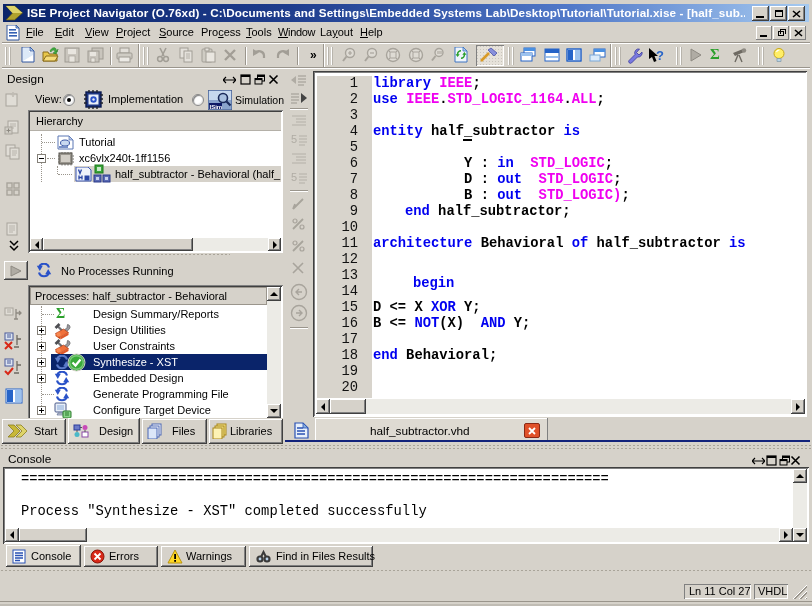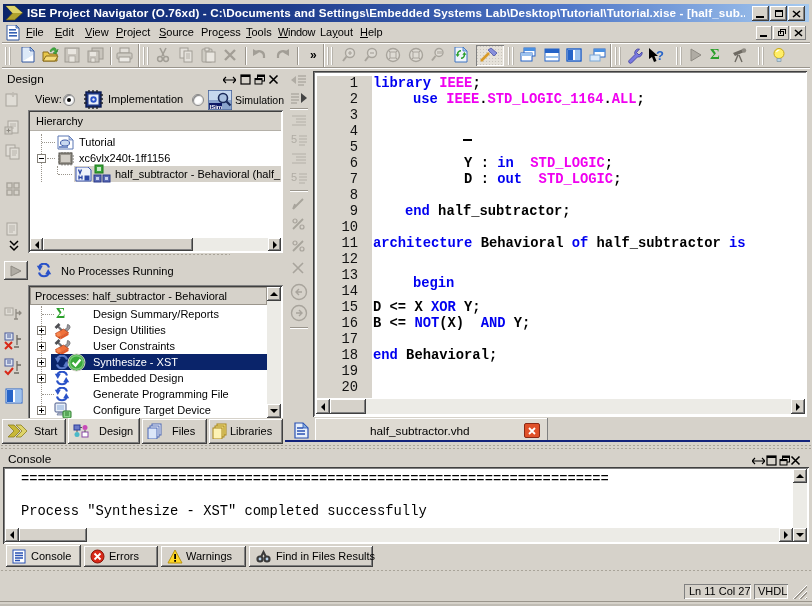--- a/index.html
+++ b/index.html
@@ -562,23 +562,25 @@
       <path d="M6 9 H12 M9 6 L12 9 L9 12" stroke="#a8a49c" stroke-width="1.4" fill="none"></path>
     </svg></div>
 <div class="a" style="left:290px;top:327px;width:18px;height:1px;background:#9a958c;"></div>
 <div class="a" style="left:290px;top:328px;width:18px;height:1px;background:#fff;"></div>
 
 <div class="a" style="left:313px;top:71px;width:494px;height:346px;background:#fff;box-shadow:inset 1px 1px 0 #404040,inset -1px -1px 0 #fff,inset 2px 2px 0 #808080;"></div>
 <div class="a" style="left:317px;top:76px;width:55px;height:322px;background:#d8d4cc;"></div>
 <div class="a mono" style="left:317px;top:76px;width:41px;font-size:13.8px;text-align:right;line-height:16px;color:#111;">1<br>2<br>3<br>4<br>5<br>6<br>7<br>8<br>9<br>10<br>11<br>12<br>13<br>14<br>15<br>16<br>17<br>18<br>19<br>20</div>
 <div class="a mono" style="left:373px;top:76px;width:430px;height:322px;font-size:13.8px;font-weight:bold;overflow:hidden;">
 <div class="line" style="top:0;"><span class="kw">library</span> <span class="ty">IEEE</span>;</div>
-<div class="line" style="top:16px;padding-left:40px;"><span class="kw">use</span> <span class="ty">IEEE</span>.<span class="ty">STD_LOGIC_1164</span>.<span class="ty">ALL</span>;</div>
+<div class="line" style="top:16px;"><span class="kw">use</span> <span class="ty">IEEE</span>.<span class="ty">STD_LOGIC_1164</span>.<span class="ty">ALL</span>;</div>
+<div class="line" style="top:48px;"><span class="kw">entity</span> half_subtractor <span class="kw">is</span></div>
 <div class="line" style="top:80px;">           Y : <span class="kw">in</span>  <span class="ty">STD_LOGIC</span>;</div>
 <div class="line" style="top:96px;">           D : <span class="kw">out</span>  <span class="ty">STD_LOGIC</span>;</div>
+<div class="line" style="top:112px;">           B : <span class="kw">out</span>  <span class="ty">STD_LOGIC)</span>;</div>
 <div class="line" style="top:128px;margin-left:32px;"><span class="kw">end</span> half_subtractor;</div>
 <div class="line" style="top:160px;"><span class="kw">architecture</span> Behavioral <span class="kw">of</span> half_subtractor <span class="kw">is</span></div>
 <div class="line" style="top:200px;padding-left:40px;"><span class="kw">begin</span></div>
 <div class="line" style="top:224px;">D &lt;= X <span class="kw">XOR</span> Y;</div>
 <div class="line" style="top:240px;">B &lt;= <span class="kw">NOT</span>(X)  <span class="kw">AND</span> Y;</div>
 <div class="line" style="top:272px;"><span class="kw">end</span> Behavioral;</div>
 </div>
 <div class="a" style="left:463px;top:139px;width:9px;height:2px;background:#000;"></div>
 
 <div class="a" style="left:316px;top:399px;width:489px;height:15px;background:#ecebe6;"></div>

